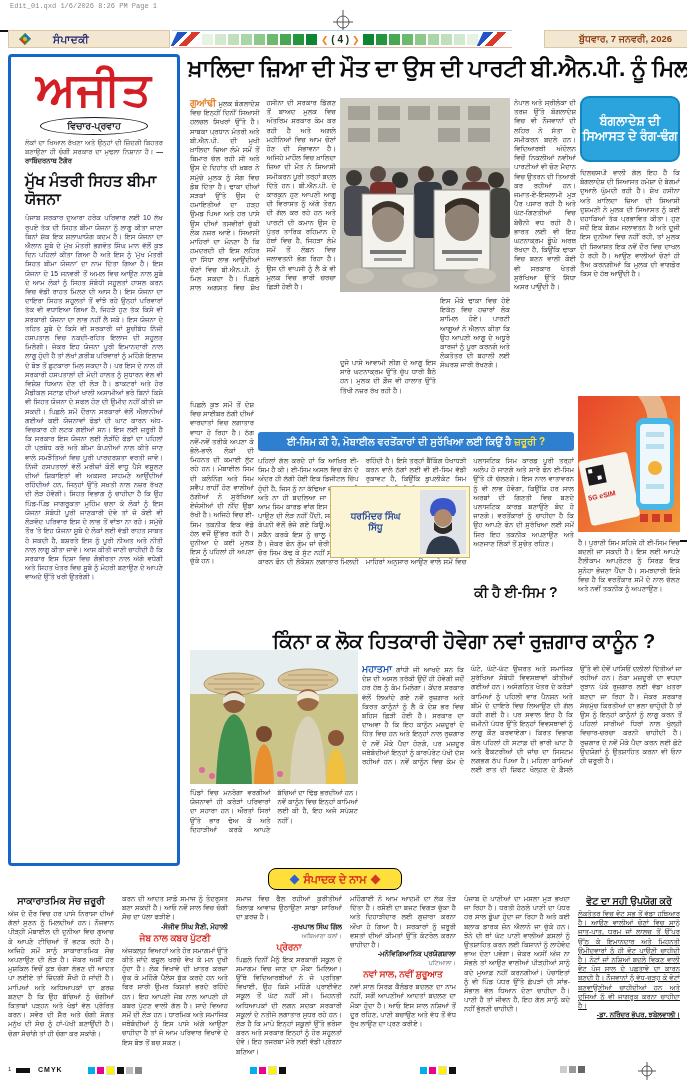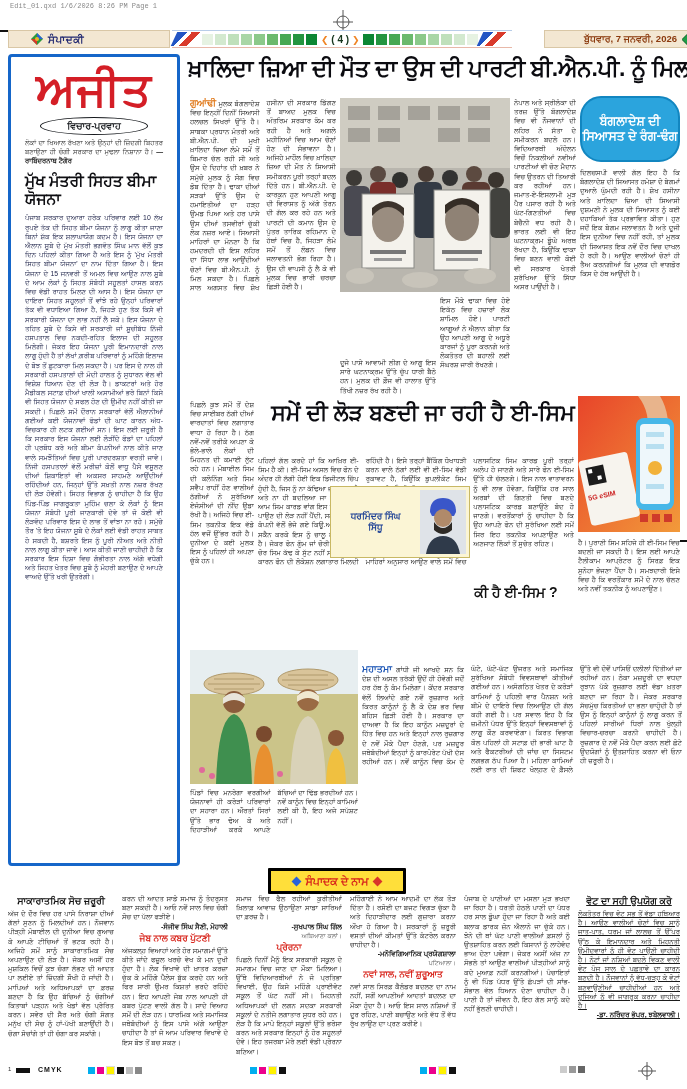--- a/index.html
+++ b/index.html
@@ -4,21 +4,21 @@
 <style>
   html,body{margin:0;padding:0;background:#ffffff;}
   #page{position:relative;width:687px;height:1089px;background:#ffffff;overflow:hidden;
         font-family:"Liberation Sans","DejaVu Sans",sans-serif;color:#1b1b1b;}
   .abs{position:absolute;}
   .t{font-size:6.9px;line-height:9.2px;text-align:justify;overflow:hidden;color:#222;}
   .tnavy{color:#23284d;}
   
   .slug{font-family:"Liberation Mono","DejaVu Sans Mono",monospace;font-size:7px;color:#8a8a8a;}
   
-  .strip-left,.strip-right{background:#f3e7d2;border:1px solid #d9c7a6;height:18px;display:flex;align-items:center;gap:5px;padding:0 22px;box-sizing:border-box;}
+  .strip-left,.strip-right{background:#f3e7d2;border:1px solid #d9c7a6;height:18px;display:flex;align-items:center;gap:22px;padding:0 10px;box-sizing:border-box;}
   .strip-right{justify-content:flex-end;}
   .section-label{font-weight:bold;font-size:10.5px;color:#232a72;letter-spacing:.5px;}
   .date-label{font-weight:bold;font-size:9.5px;color:#8b3a0e;}
   .strip-mid{height:18px;display:flex;align-items:center;gap:2px;padding:0 2px;box-sizing:border-box;background:#fff;border-top:1px solid #b8cde8;border-bottom:1px solid #e8b8a8;}
   .gsq{width:11px;height:11px;display:inline-block;}
   .diag{width:26px;height:14px;background:linear-gradient(115deg,#2255c4 0 30%,#ffffff 30% 45%,#d93a2b 45% 70%,#ffffff 70%);transform:skewX(-25deg);}
   .pgnum{font-weight:bold;font-size:10px;color:#15351d;white-space:nowrap;padding:0 2px;}
   .chev{color:#f08424;font-weight:bold;font-size:9px;}
   
   .edbox{border:3px solid #1566c9;border-radius:4px;box-sizing:border-box;padding:6px 14px;background:#fff;}
@@ -29,32 +29,32 @@
   .edtitle{font-size:15.5px;font-weight:800;color:#0e0e12;text-align:left;margin:7px 0 5px 0;line-height:18px;}
   
   .h1{font-size:23px;font-weight:800;color:#0b0b10;white-space:nowrap;text-align:center;letter-spacing:-.3px;}
   .h2{font-size:22px;font-weight:800;color:#0b0b10;white-space:nowrap;text-align:center;}
   .h3{font-size:20px;font-weight:800;color:#0b0b10;white-space:nowrap;text-align:center;}
   .lead-orange{color:#e07818;font-weight:800;font-size:9.5px;}
   .lead-blue{color:#1b55b5;font-weight:800;font-size:9.5px;}
   .cols2{column-count:2;column-gap:7px;}
   .cols3{column-count:3;column-gap:7px;}
   
-  .bluebox{background:#2ba4dd;border:2px solid #1286c0;border-radius:21px;color:#fff;font-weight:800;text-align:center;font-size:12.5px;line-height:15.5px;display:flex;flex-direction:column;justify-content:center;box-sizing:border-box;}
+  .bluebox{background:#2ba4dd;border:2px solid #1286c0;border-radius:9px;color:#fff;font-weight:800;text-align:center;font-size:12.5px;line-height:15.5px;display:flex;flex-direction:column;justify-content:center;box-sizing:border-box;}
   
   .subbar{background:#2f7fd0;border-radius:3px;color:#fff;font-weight:bold;font-size:10px;text-align:center;line-height:19px;white-space:nowrap;overflow:hidden;}
   .subbar .yl{color:#ffe33a;}
   
   .abox{background:#fbf5d5;border:1px solid #c8b864;display:flex;align-items:center;box-sizing:border-box;padding:3px;gap:3px;z-index:6;}
   .abox .nm{flex:1;text-align:center;color:#1b3f95;font-weight:800;font-size:9px;line-height:11px;}
   .abox .osq{width:13px;height:13px;background:#f26522;margin:0 auto 3px auto;}
   .abox-w{background:#ffffff;border:1px solid #aaa;}
   .inlinehead{background:#fff;font-weight:800;font-size:14px;text-align:center;color:#111;z-index:6;}
   
-  .banner{background:#ffdf3a;border:3px solid #000000;border-radius:1px;display:flex;align-items:center;justify-content:center;gap:5px;z-index:6;}
+  .banner{background:#ffdf3a;border:1px solid #000000;border-radius:8px;display:flex;align-items:center;justify-content:center;gap:5px;z-index:6;}
   .banner .bt{color:#d8251c;font-weight:800;font-size:11px;}
   .orn{width:7px;height:7px;transform:rotate(45deg);display:inline-block;}
   .lh-red{color:#d8251c;font-weight:800;font-size:9px;text-align:center;margin:2px 0;}
   .lh-black{color:#111;font-weight:800;font-size:9.5px;text-align:center;margin:1px 0 2px 0;}
   .sig{font-weight:800;font-size:7px;text-align:right;color:#111;margin:1px 0;}
   .sigsub{font-size:6.3px;text-align:right;color:#666;margin-bottom:1px;}
   
   .reg{display:flex;gap:2px;align-items:center;}
   .rsq{width:7px;height:7px;display:inline-block;}
   .cmyk{font-weight:bold;font-size:7px;letter-spacing:1px;color:#111;}
@@ -192,21 +192,20 @@
   <div class="abs t" style="left:340px;top:358px;width:96px;height:62px;">ਦੂਜੇ ਪਾਸੇ ਆਵਾਮੀ ਲੀਗ ਦੇ ਆਗੂ ਇਸ ਸਾਰੇ ਘਟਨਾਕ੍ਰਮ ਉੱਤੇ ਚੁੱਪ ਧਾਰੀ ਬੈਠੇ ਹਨ। ਮੁਲਕ ਦੀ ਫ਼ੌਜ ਵੀ ਹਾਲਾਤ ਉੱਤੇ ਤਿੱਖੀ ਨਜ਼ਰ ਰੱਖ ਰਹੀ ਹੈ।</div>
   <div class="abs t" style="left:514px;top:98px;width:62px;height:322px;">ਨੇਪਾਲ ਅਤੇ ਸ੍ਰੀਲੰਕਾ ਦੀ ਤਰਜ਼ ਉੱਤੇ ਬੰਗਲਾਦੇਸ਼ ਵਿਚ ਵੀ ਨੌਜਵਾਨਾਂ ਦੀ ਲਹਿਰ ਨੇ ਸੱਤਾ ਦੇ ਸਮੀਕਰਨ ਬਦਲੇ ਹਨ। ਵਿਦਿਆਰਥੀ ਅੰਦੋਲਨ ਵਿਚੋਂ ਨਿਕਲੀਆਂ ਨਵੀਆਂ ਪਾਰਟੀਆਂ ਵੀ ਚੋਣ ਮੈਦਾਨ ਵਿਚ ਉਤਰਨ ਦੀ ਤਿਆਰੀ ਕਰ ਰਹੀਆਂ ਹਨ। ਜਮਾਤ-ਏ-ਇਸਲਾਮੀ ਮੁੜ ਪੈਰ ਪਸਾਰ ਰਹੀ ਹੈ ਅਤੇ ਘੱਟ-ਗਿਣਤੀਆਂ ਵਿਚ ਬੇਚੈਨੀ ਵਧ ਰਹੀ ਹੈ। ਭਾਰਤ ਲਈ ਵੀ ਇਹ ਘਟਨਾਕ੍ਰਮ ਡੂੰਘੇ ਅਰਥ ਰੱਖਦਾ ਹੈ, ਕਿਉਂਕਿ ਢਾਕਾ ਵਿਚ ਬਣਨ ਵਾਲੀ ਕੋਈ ਵੀ ਸਰਕਾਰ ਖੇਤਰੀ ਸੁਰੱਖਿਆ ਉੱਤੇ ਸਿੱਧਾ ਅਸਰ ਪਾਉਂਦੀ ਹੈ।</div>
 
   <div class="abs bluebox" style="left:580px;top:96px;width:100px;height:66px;">
     <span>ਬੰਗਲਾਦੇਸ਼ ਦੀ</span>
     <span>ਸਿਆਸਤ ਦੇ ਰੰਗ-ਢੰਗ</span>
   </div>
   <div class="abs t" style="left:580px;top:168px;width:100px;height:254px;">ਦਿਲਚਸਪੀ ਵਾਲੀ ਗੱਲ ਇਹ ਹੈ ਕਿ ਬੰਗਲਾਦੇਸ਼ ਦੀ ਸਿਆਸਤ ਹਮੇਸ਼ਾ ਦੋ ਬੇਗਮਾਂ ਦੁਆਲੇ ਘੁੰਮਦੀ ਰਹੀ ਹੈ। ਸ਼ੇਖ ਹਸੀਨਾ ਅਤੇ ਖ਼ਾਲਿਦਾ ਜ਼ਿਆ ਦੀ ਸਿਆਸੀ ਦੁਸ਼ਮਣੀ ਨੇ ਮੁਲਕ ਦੀ ਸਿਆਸਤ ਨੂੰ ਕਈ ਦਹਾਕਿਆਂ ਤੱਕ ਪ੍ਰਭਾਵਿਤ ਕੀਤਾ। ਹੁਣ ਜਦੋਂ ਇਕ ਬੇਗਮ ਜਲਾਵਤਨ ਹੈ ਅਤੇ ਦੂਜੀ ਇਸ ਦੁਨੀਆ ਵਿਚ ਨਹੀਂ ਰਹੀ, ਤਾਂ ਮੁਲਕ ਦੀ ਸਿਆਸਤ ਇਕ ਨਵੇਂ ਦੌਰ ਵਿਚ ਦਾਖਲ ਹੋ ਰਹੀ ਹੈ। ਆਉਣ ਵਾਲੀਆਂ ਚੋਣਾਂ ਹੀ ਤੈਅ ਕਰਨਗੀਆਂ ਕਿ ਮੁਲਕ ਦੀ ਵਾਗਡੋਰ ਕਿਸ ਦੇ ਹੱਥ ਆਉਂਦੀ ਹੈ।</div>
 
   <div class="abs t" style="left:190px;top:400px;width:64px;height:244px;">ਪਿਛਲੇ ਕੁਝ ਸਮੇਂ ਤੋਂ ਦੇਸ਼ ਵਿਚ ਸਾਈਬਰ ਠੱਗੀ ਦੀਆਂ ਵਾਰਦਾਤਾਂ ਵਿਚ ਲਗਾਤਾਰ ਵਾਧਾ ਹੋ ਰਿਹਾ ਹੈ। ਠੱਗ ਨਵੇਂ-ਨਵੇਂ ਤਰੀਕੇ ਅਪਣਾ ਕੇ ਭੋਲੇ-ਭਾਲੇ ਲੋਕਾਂ ਦੀ ਮਿਹਨਤ ਦੀ ਕਮਾਈ ਲੁੱਟ ਰਹੇ ਹਨ। ਮੋਬਾਈਲ ਸਿਮ ਦੀ ਕਲੋਨਿੰਗ ਅਤੇ ਸਿਮ ਸਵੈਪ ਰਾਹੀਂ ਹੋਣ ਵਾਲੀਆਂ ਠੱਗੀਆਂ ਨੇ ਸੁਰੱਖਿਆ ਏਜੰਸੀਆਂ ਦੀ ਨੀਂਦ ਉਡਾ ਰੱਖੀ ਹੈ। ਅਜਿਹੇ ਵਿਚ ਈ-ਸਿਮ ਤਕਨੀਕ ਇਕ ਵੱਡੇ ਹੱਲ ਵਜੋਂ ਉੱਭਰ ਰਹੀ ਹੈ। ਦੁਨੀਆ ਦੇ ਕਈ ਮੁਲਕ ਇਸ ਨੂੰ ਪਹਿਲਾਂ ਹੀ ਅਪਣਾ ਚੁੱਕੇ ਹਨ।</div>
-  <div class="abs h2" style="left:258px;top:400px;width:330px;">ਸਮੇਂ ਦੀ ਲੋੜ ਬਣਦੀ ਜਾ ਰਹੀ ਹੈ ਈ-ਸਿਮ</div>
 
   <div class="abs" style="left:578px;top:396px;">
     <svg width="102" height="136" viewBox="0 0 102 136">
       <defs>
           <linearGradient id="g1" x1="0" y1="0" x2="1" y2="1">
             <stop offset="0" stop-color="#e8452a"></stop>
             <stop offset="1" stop-color="#f29a3a"></stop>
           </linearGradient>
         </defs>
       <rect width="102" height="136" fill="url(#g1)"></rect>
@@ -225,20 +224,23 @@
         <rect x="68" y="88" width="18" height="5" fill="#b8dff0"></rect>
       <g fill="#cf3a2a">
           <rect x="62" y="118" width="8" height="8"></rect>
           <rect x="74" y="118" width="8" height="8"></rect>
           <rect x="86" y="118" width="8" height="8"></rect>
         </g>
     </svg>
     <span class="abs" style="left:10px;top:96px;font-size:7px;font-weight:bold;color:#c22;transform:rotate(-12deg);">5G eSIM</span>
   </div>
 
+  <div class="abs subbar" style="left:258px;top:432px;width:316px;height:19px;">
+    <span>ਈ-ਸਿਮ ਕੀ ਹੈ, ਮੋਬਾਈਲ ਵਰਤੋਂਕਾਰਾਂ ਦੀ ਸੁਰੱਖਿਆ ਲਈ ਕਿਉਂ ਹੈ</span> <span class="yl">ਜ਼ਰੂਰੀ ?</span>
+  </div>
 
   <div class="abs t cols3" style="left:258px;top:456px;width:316px;height:188px;">ਪਹਿਲਾਂ ਗੱਲ ਕਰਦੇ ਹਾਂ ਕਿ ਆਖ਼ਿਰ ਈ-ਸਿਮ ਹੈ ਕੀ। ਈ-ਸਿਮ ਅਸਲ ਵਿਚ ਫੋਨ ਦੇ ਅੰਦਰ ਹੀ ਲੱਗੀ ਹੋਈ ਇਕ ਡਿਜੀਟਲ ਚਿੱਪ ਹੁੰਦੀ ਹੈ, ਜਿਸ ਨੂੰ ਨਾ ਕੱਢਿਆ ਜਾ ਸਕਦਾ ਹੈ ਅਤੇ ਨਾ ਹੀ ਬਦਲਿਆ ਜਾ ਸਕਦਾ ਹੈ। ਆਮ ਸਿਮ ਕਾਰਡ ਵਾਂਗ ਇਸ ਨੂੰ ਫੋਨ ਵਿਚ ਪਾਉਣ ਦੀ ਲੋੜ ਨਹੀਂ ਪੈਂਦੀ, ਸਗੋਂ ਟੈਲੀਕਾਮ ਕੰਪਨੀ ਵੱਲੋਂ ਭੇਜੇ ਗਏ ਕਿਊ.ਆਰ. ਕੋਡ ਨੂੰ ਸਕੈਨ ਕਰਕੇ ਇਸ ਨੂੰ ਚਾਲੂ ਕੀਤਾ ਜਾਂਦਾ ਹੈ। ਜੇਕਰ ਫੋਨ ਗੁੰਮ ਜਾਂ ਚੋਰੀ ਹੋ ਜਾਵੇ ਤਾਂ ਚੋਰ ਸਿਮ ਕੱਢ ਕੇ ਸੁੱਟ ਨਹੀਂ ਸਕਦਾ, ਜਿਸ ਕਾਰਨ ਫੋਨ ਦੀ ਲੋਕੇਸ਼ਨ ਲਗਾਤਾਰ ਮਿਲਦੀ ਰਹਿੰਦੀ ਹੈ। ਇਸੇ ਤਰ੍ਹਾਂ ਬੈਂਕਿੰਗ ਧੋਖਾਧੜੀ ਕਰਨ ਵਾਲੇ ਠੱਗਾਂ ਲਈ ਵੀ ਈ-ਸਿਮ ਵੱਡੀ ਰੁਕਾਵਟ ਹੈ, ਕਿਉਂਕਿ ਡੁਪਲੀਕੇਟ ਸਿਮ ਬਣਵਾ ਕੇ ਓ.ਟੀ.ਪੀ. ਹਾਸਲ ਕਰਨ ਦਾ ਰਾਹ ਬੰਦ ਹੋ ਜਾਂਦਾ ਹੈ। ਦੁਨੀਆ ਭਰ ਦੀਆਂ ਵੱਡੀਆਂ ਟੈਲੀਕਾਮ ਕੰਪਨੀਆਂ ਹੁਣ ਆਪਣੇ ਗਾਹਕਾਂ ਨੂੰ ਈ-ਸਿਮ ਵੱਲ ਜਾਣ ਲਈ ਪ੍ਰੇਰਿਤ ਕਰ ਰਹੀਆਂ ਹਨ। ਭਾਰਤ ਵਿਚ ਵੀ ਪ੍ਰਮੁੱਖ ਕੰਪਨੀਆਂ ਇਹ ਸਹੂਲਤ ਮੁਫ਼ਤ ਦੇ ਰਹੀਆਂ ਹਨ। ਨਵੇਂ 5ਜੀ ਫੋਨਾਂ ਵਿਚ ਇਹ ਸਹੂਲਤ ਪਹਿਲਾਂ ਤੋਂ ਹੀ ਮੌਜੂਦ ਹੁੰਦੀ ਹੈ। ਮਾਹਿਰਾਂ ਅਨੁਸਾਰ ਆਉਣ ਵਾਲੇ ਸਮੇਂ ਵਿਚ ਪਲਾਸਟਿਕ ਸਿਮ ਕਾਰਡ ਪੂਰੀ ਤਰ੍ਹਾਂ ਅਲੋਪ ਹੋ ਜਾਣਗੇ ਅਤੇ ਸਾਰੇ ਫੋਨ ਈ-ਸਿਮ ਉੱਤੇ ਹੀ ਚੱਲਣਗੇ। ਇਸ ਨਾਲ ਵਾਤਾਵਰਨ ਨੂੰ ਵੀ ਲਾਭ ਹੋਵੇਗਾ, ਕਿਉਂਕਿ ਹਰ ਸਾਲ ਅਰਬਾਂ ਦੀ ਗਿਣਤੀ ਵਿਚ ਬਣਦੇ ਪਲਾਸਟਿਕ ਕਾਰਡ ਬਣਾਉਣੇ ਬੰਦ ਹੋ ਜਾਣਗੇ। ਵਰਤੋਂਕਾਰਾਂ ਨੂੰ ਚਾਹੀਦਾ ਹੈ ਕਿ ਉਹ ਆਪਣੇ ਫੋਨ ਦੀ ਸੁਰੱਖਿਆ ਲਈ ਸਮੇਂ ਸਿਰ ਇਹ ਤਕਨੀਕ ਅਪਣਾਉਣ ਅਤੇ ਅਣਜਾਣ ਲਿੰਕਾਂ ਤੋਂ ਸੁਚੇਤ ਰਹਿਣ।</div>
 
   <div class="abs abox" style="left:330px;top:486px;width:140px;height:72px;">
     <span class="nm">
       <span class="osq"></span>
       <span>ਧਰਮਿੰਦਰ ਸਿੰਘ</span><br><span>ਸਿੱਧੂ</span>
     </span>
     <span>
       <svg width="46" height="64" viewBox="0 0 46 64">
@@ -247,20 +249,21 @@
           <circle cx="23" cy="28" r="9" fill="#b08a6a"></circle>
           <path d="M14 32 q9 12 18 0 l0 8 q-9 8 -18 0 z" fill="#2e2a26"></path>
           <path d="M6 64 q3 -18 17 -18 q14 0 17 18 z" fill="#2f3a4a"></path>
         </svg>
     </span>
   </div>
 
   <div class="abs t" style="left:578px;top:538px;width:102px;height:106px;">ਹੈ। ਪੁਰਾਣੀ ਸਿਮ ਸਹਿਜੇ ਹੀ ਈ-ਸਿਮ ਵਿਚ ਬਦਲੀ ਜਾ ਸਕਦੀ ਹੈ। ਇਸ ਲਈ ਆਪਣੇ ਟੈਲੀਕਾਮ ਆਪ੍ਰੇਟਰ ਨੂੰ ਸਿਰਫ਼ ਇਕ ਸੁਨੇਹਾ ਭੇਜਣਾ ਪੈਂਦਾ ਹੈ। ਸਮਝਦਾਰੀ ਇਸੇ ਵਿਚ ਹੈ ਕਿ ਵਰਤੋਂਕਾਰ ਸਮੇਂ ਦੇ ਨਾਲ ਚੱਲਣ ਅਤੇ ਨਵੀਂ ਤਕਨੀਕ ਨੂੰ ਅਪਣਾਉਣ।</div>
   <div class="abs inlinehead" style="left:470px;top:586px;width:92px;height:12px;line-height:12px;">ਕੀ ਹੈ ਈ-ਸਿਮ ?</div>
 
+  <div class="abs h3" style="left:246px;top:630px;width:436px;">ਕਿੰਨਾ ਕੁ ਲੋਕ ਹਿਤਕਾਰੀ ਹੋਵੇਗਾ ਨਵਾਂ ਰੁਜ਼ਗਾਰ ਕਾਨੂੰਨ ?</div>
 
   <div class="abs" style="left:190px;top:650px;">
     <svg width="168" height="134" viewBox="0 0 168 134">
       <rect width="168" height="44" fill="#e7eef0"></rect>
       <rect y="44" width="168" height="90" fill="#cbc489"></rect>
       <ellipse cx="44" cy="34" rx="30" ry="11" fill="#d9c49a" stroke="#b09a6c"></ellipse>
       <g stroke="#b09a6c" stroke-width="1">
           <line x1="18" y1="34" x2="70" y2="34"></line>
           <line x1="24" y1="29" x2="64" y2="29"></line>
           <line x1="24" y1="39" x2="64" y2="39"></line>

